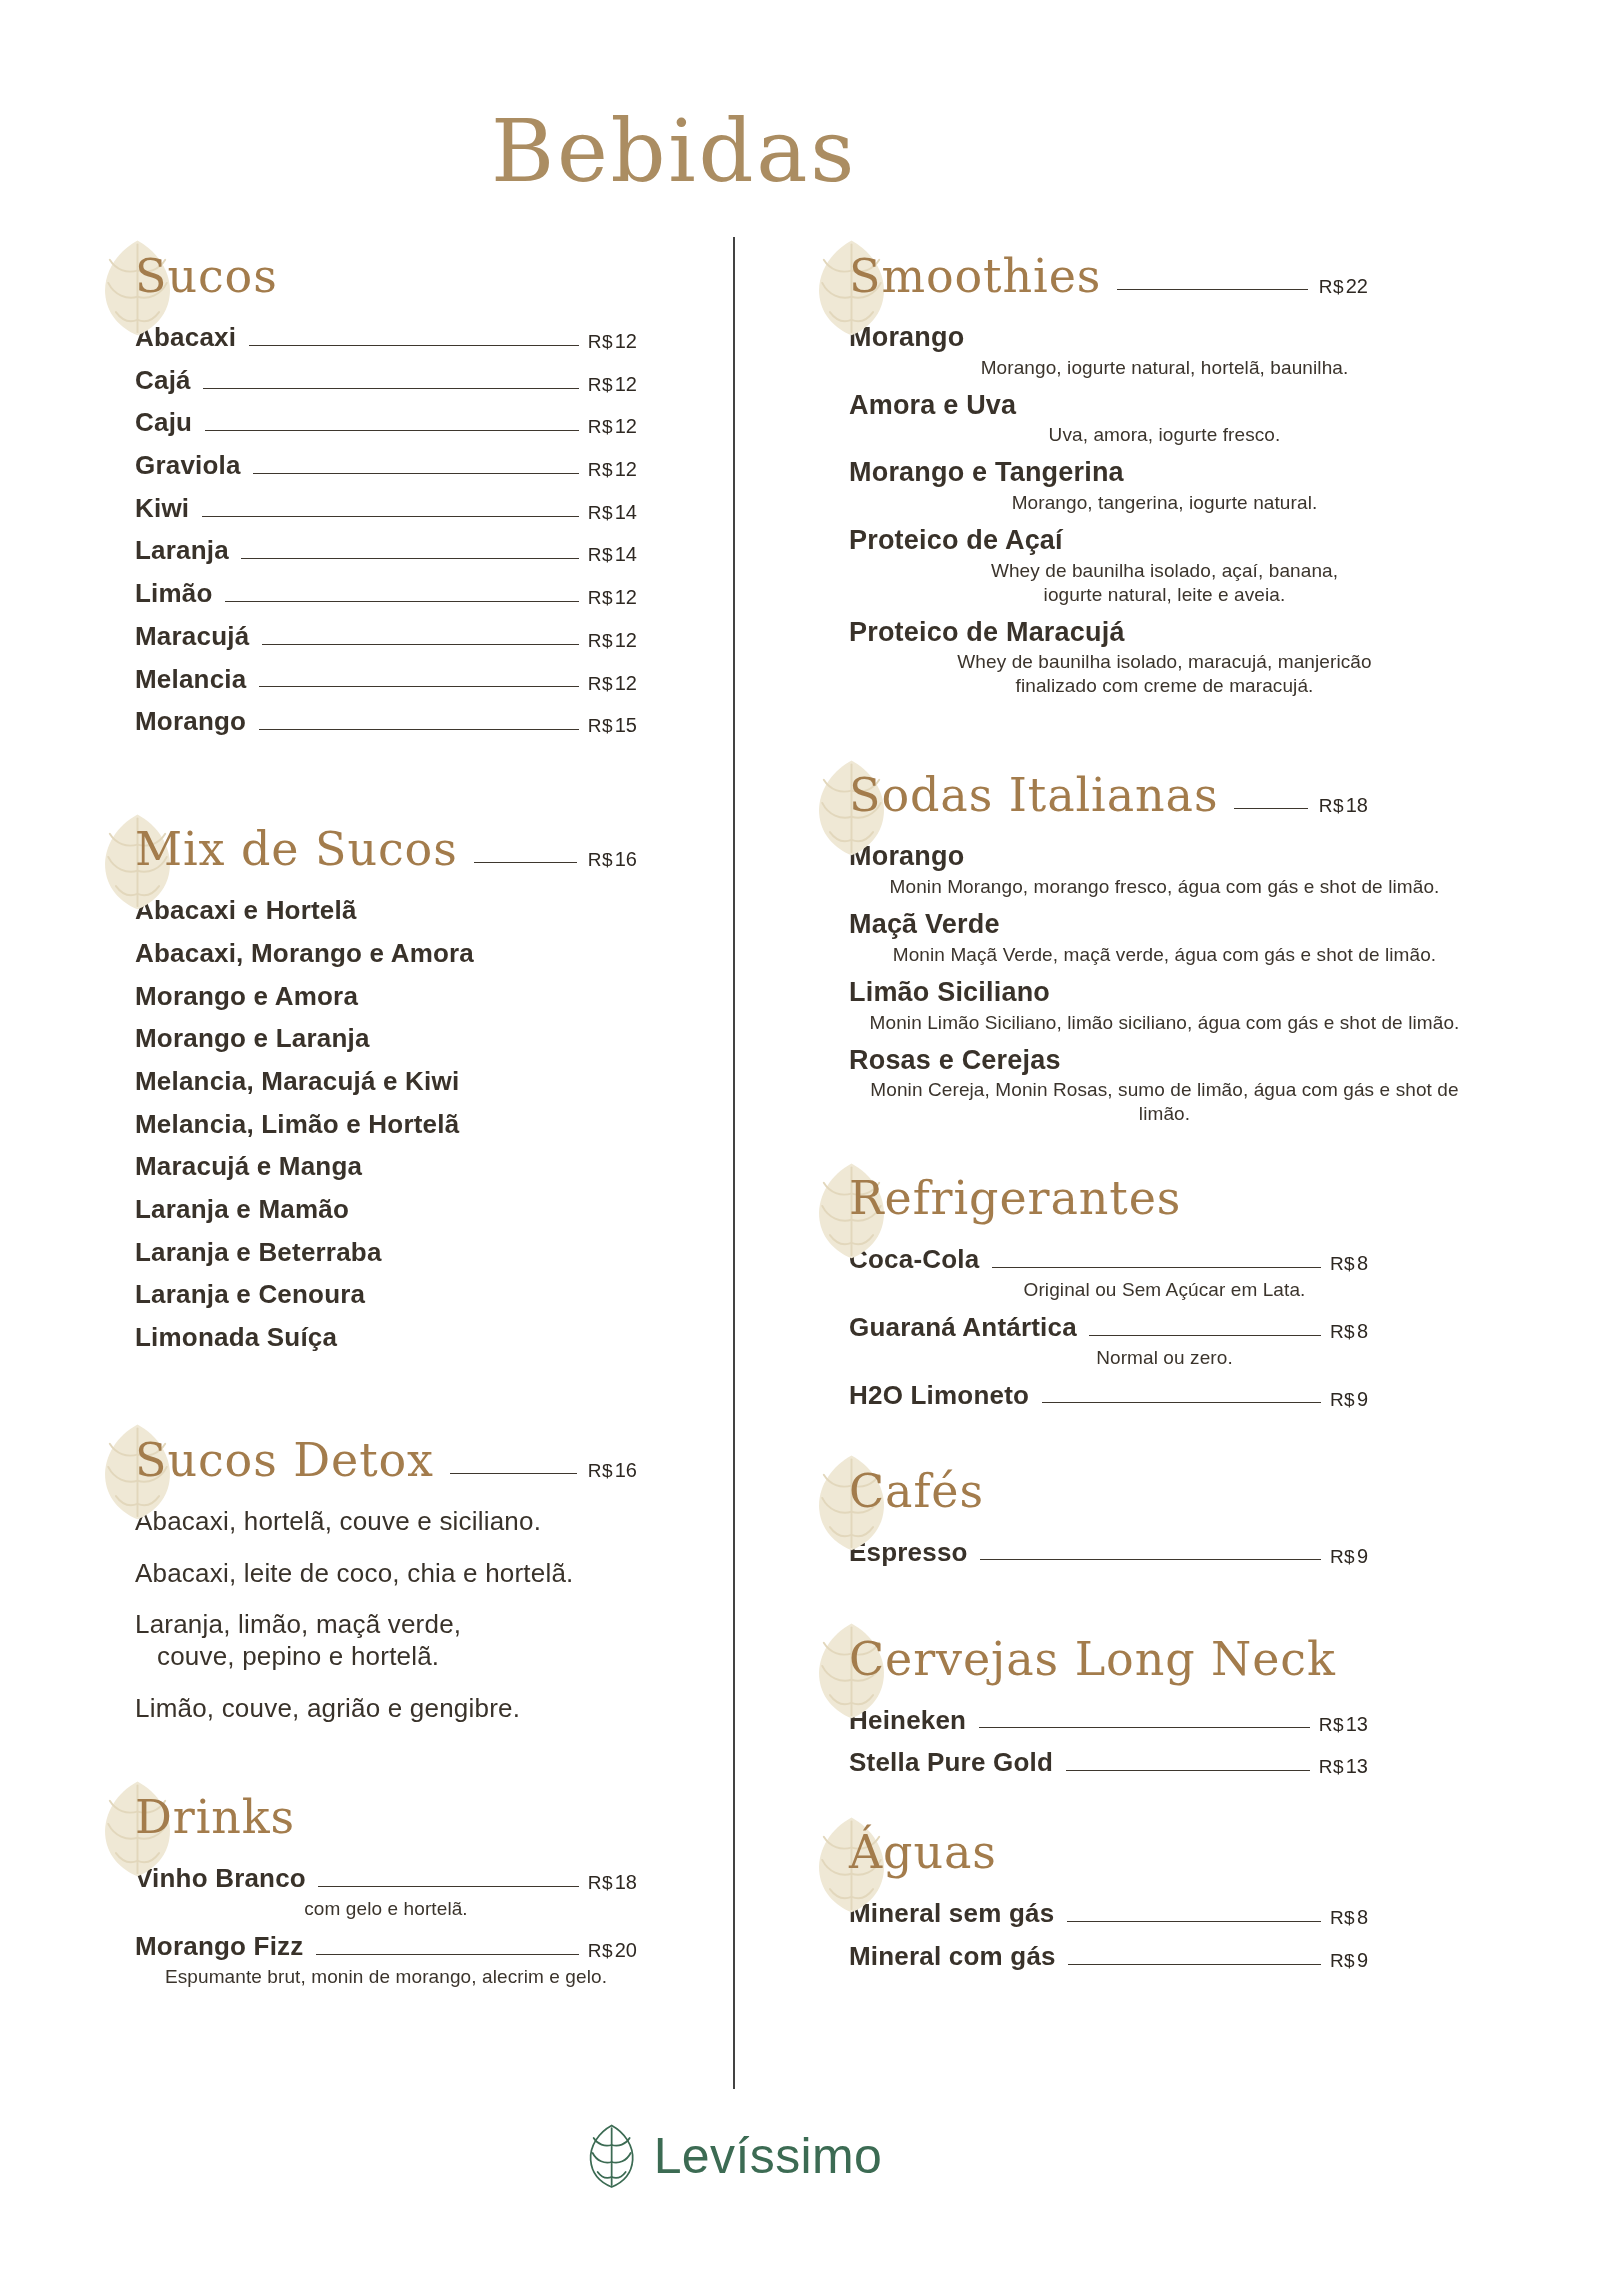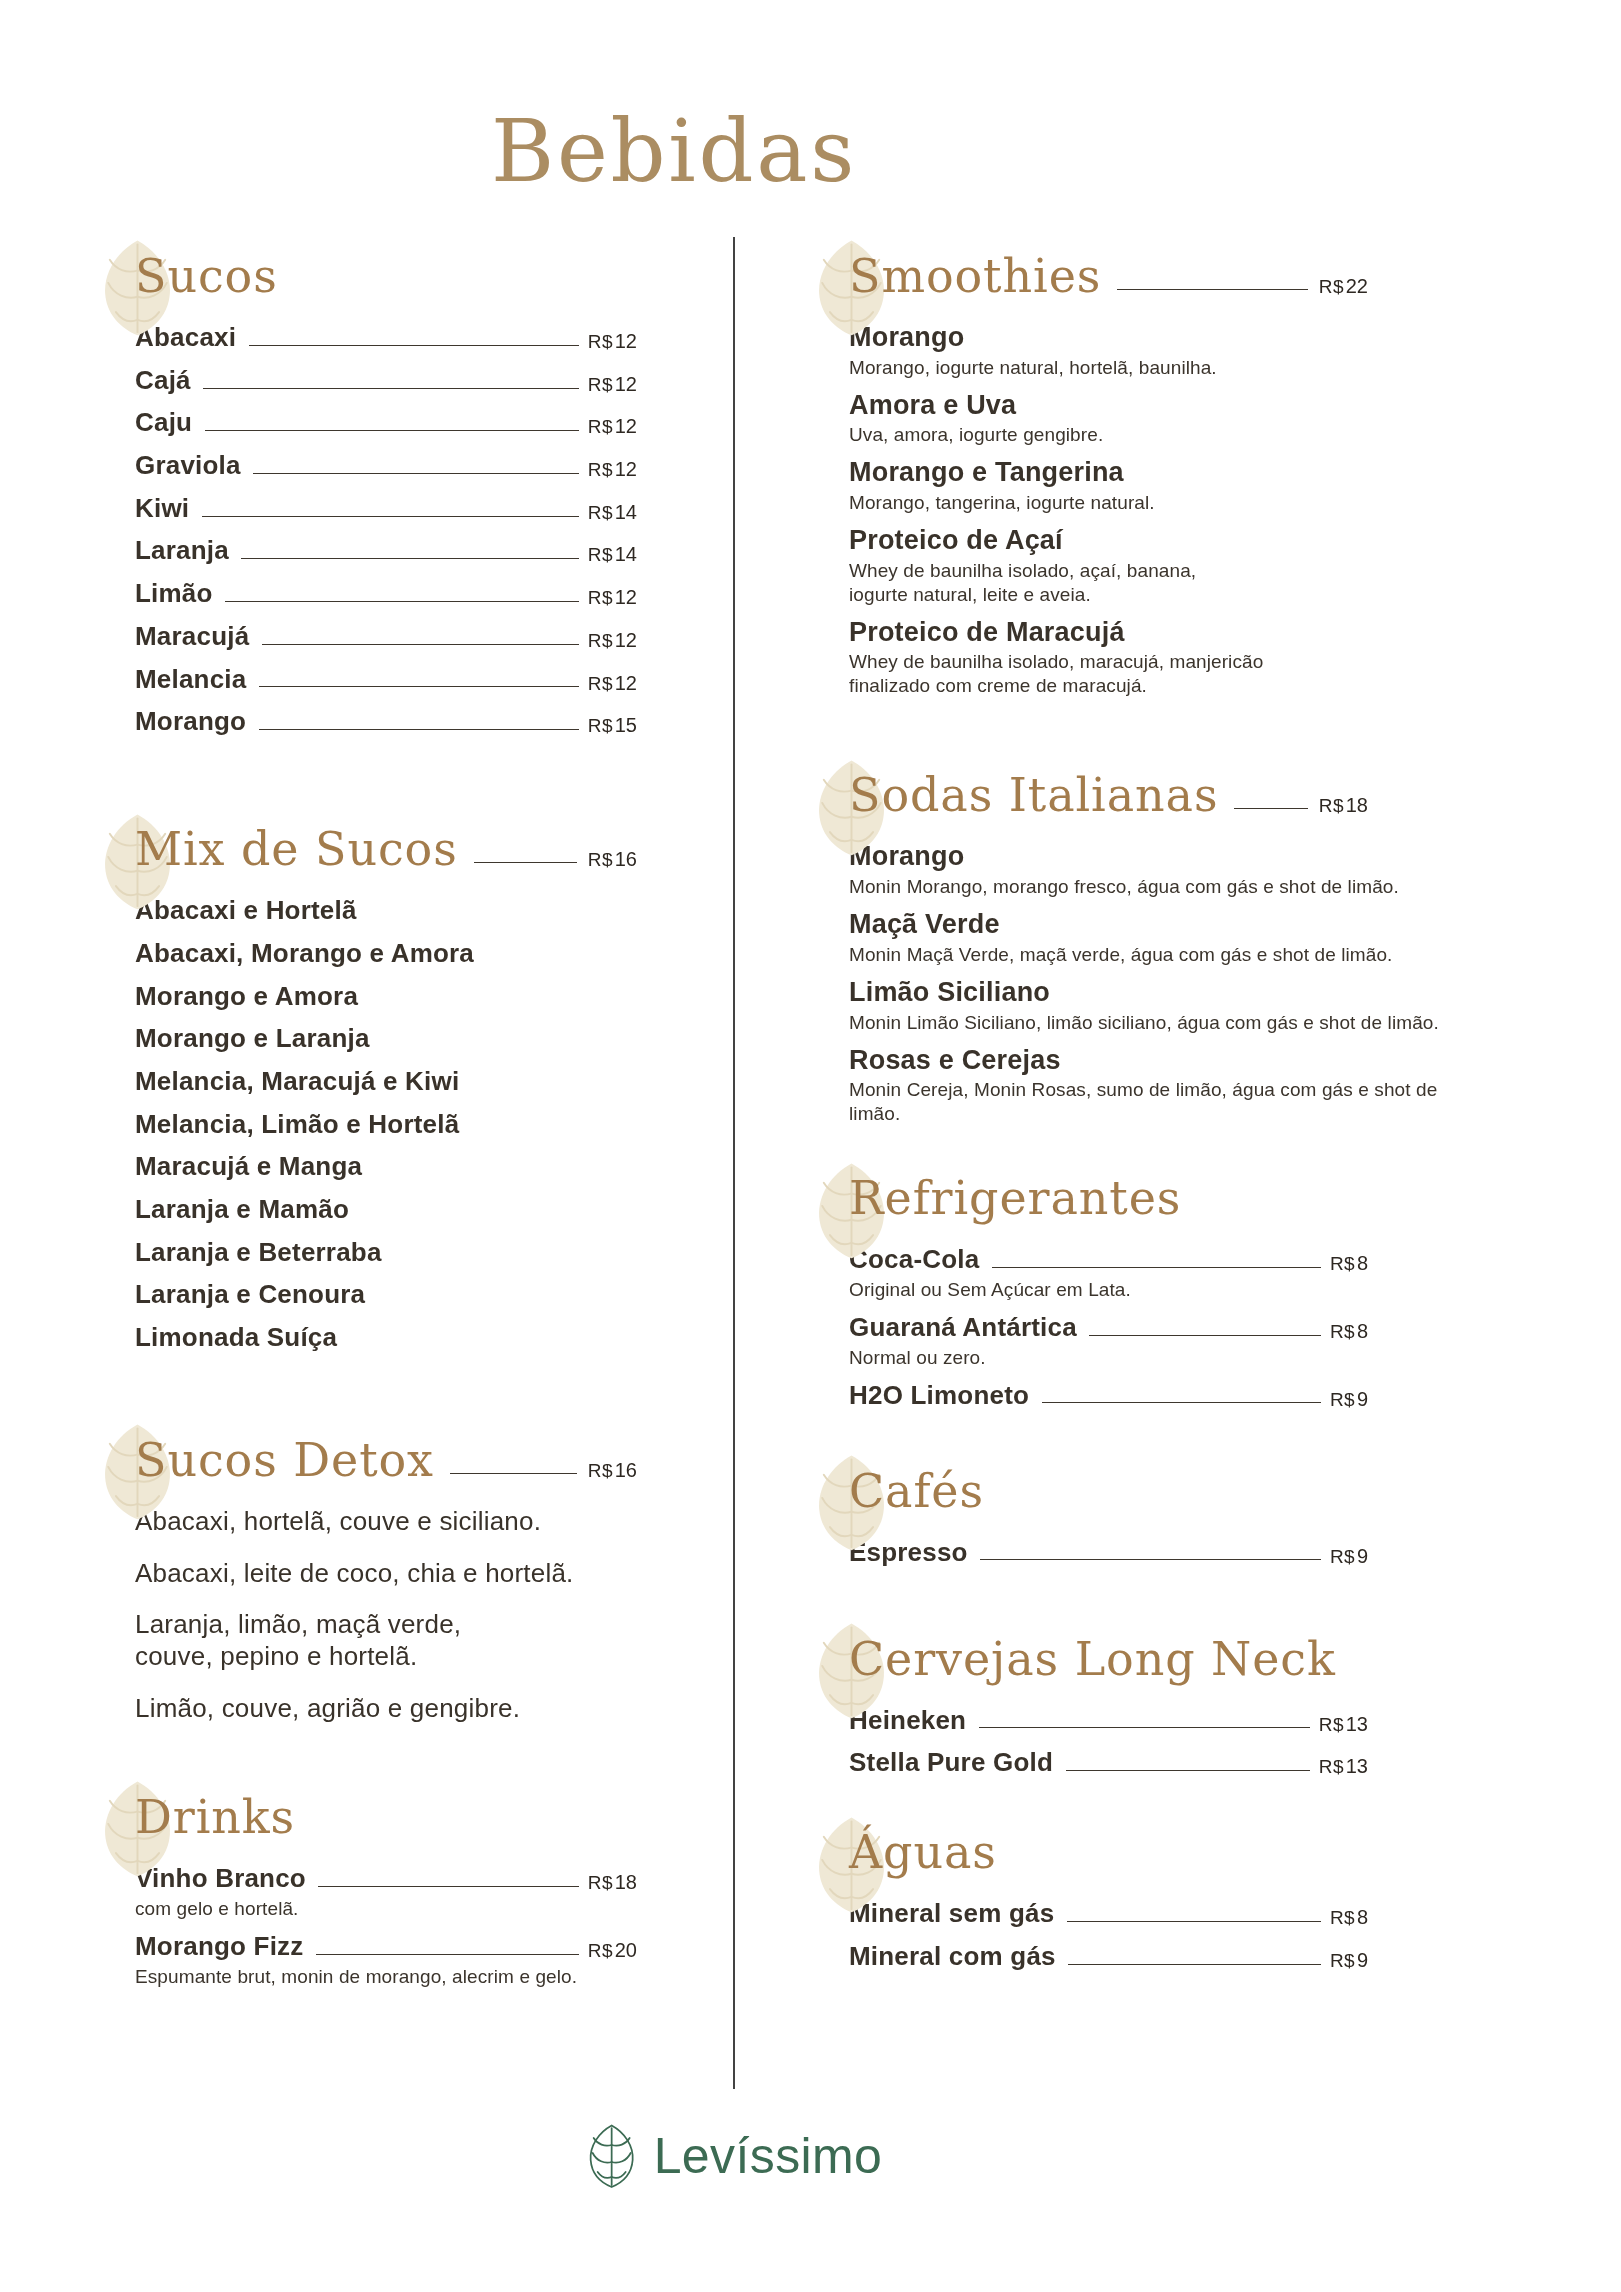--- a/index.html
+++ b/index.html
@@ -32,21 +32,21 @@
   .leaf-mark{position:absolute;left:-36px;top:-10.7px;width:77px;height:99px;z-index:0;}
   .leaf-mark svg{width:100%;height:100%;}
   
   .leader{flex:1;border-bottom:1.8px solid #3e372e;margin:0 9px 7.2px 12.5px;min-width:27px;}
   .section-header .leader{margin:0 10.7px 13.4px 16px;}
   .price{display:flex;align-items:baseline;white-space:nowrap;color:#2e2822;}
   .price .cur{font-size:19px;font-weight:400;letter-spacing:0.4px;margin-right:1.8px;}
   .price .num{font-size:20px;font-weight:400;}
   .section-header .price{margin-bottom:5.4px;}
   
-  .section-items{width:100%;}
+  .section-items{width:100%;text-align:center;}
   .menu-item{margin-bottom:10.7px;}
   .item-row{display:flex;align-items:flex-end;width:100%;}
   .col-right .item-row{width:519px;}
   .item-name{font-size:26px;font-weight:700;line-height:32px;letter-spacing:0.2px;}
   .item-desc{font-size:19px;font-weight:400;line-height:24px;color:#3b342c;margin-top:2.7px;letter-spacing:0.1px;}
   
   [data-name="section-mix-de-sucos"]{margin-top:85px;}
   [data-name="section-sucos-detox"]{margin-top:80px;}
   [data-name="section-drinks"]{margin-top:66px;}
   [data-name="section-sodas-italianas"]{margin-top:70px;}
@@ -533,21 +533,21 @@
   </div>
 
   <div class="menu-item" data-name="menu-item">
     <div class="item-row no-price" data-name="item-row">
       <span class="item-name" data-name="item-name">
                 <div>Amora e Uva</div>
               </span>
 
     </div>
     <div class="item-desc" data-name="item-description">
-              <div>Uva, amora, iogurte gengibre.</div>
+              <div>Uva, amora, iogurte fresco.</div>
             </div>
   </div>
 
   <div class="menu-item" data-name="menu-item">
     <div class="item-row no-price" data-name="item-row">
       <span class="item-name" data-name="item-name">
                 <div>Morango e Tangerina</div>
               </span>
 
     </div>

